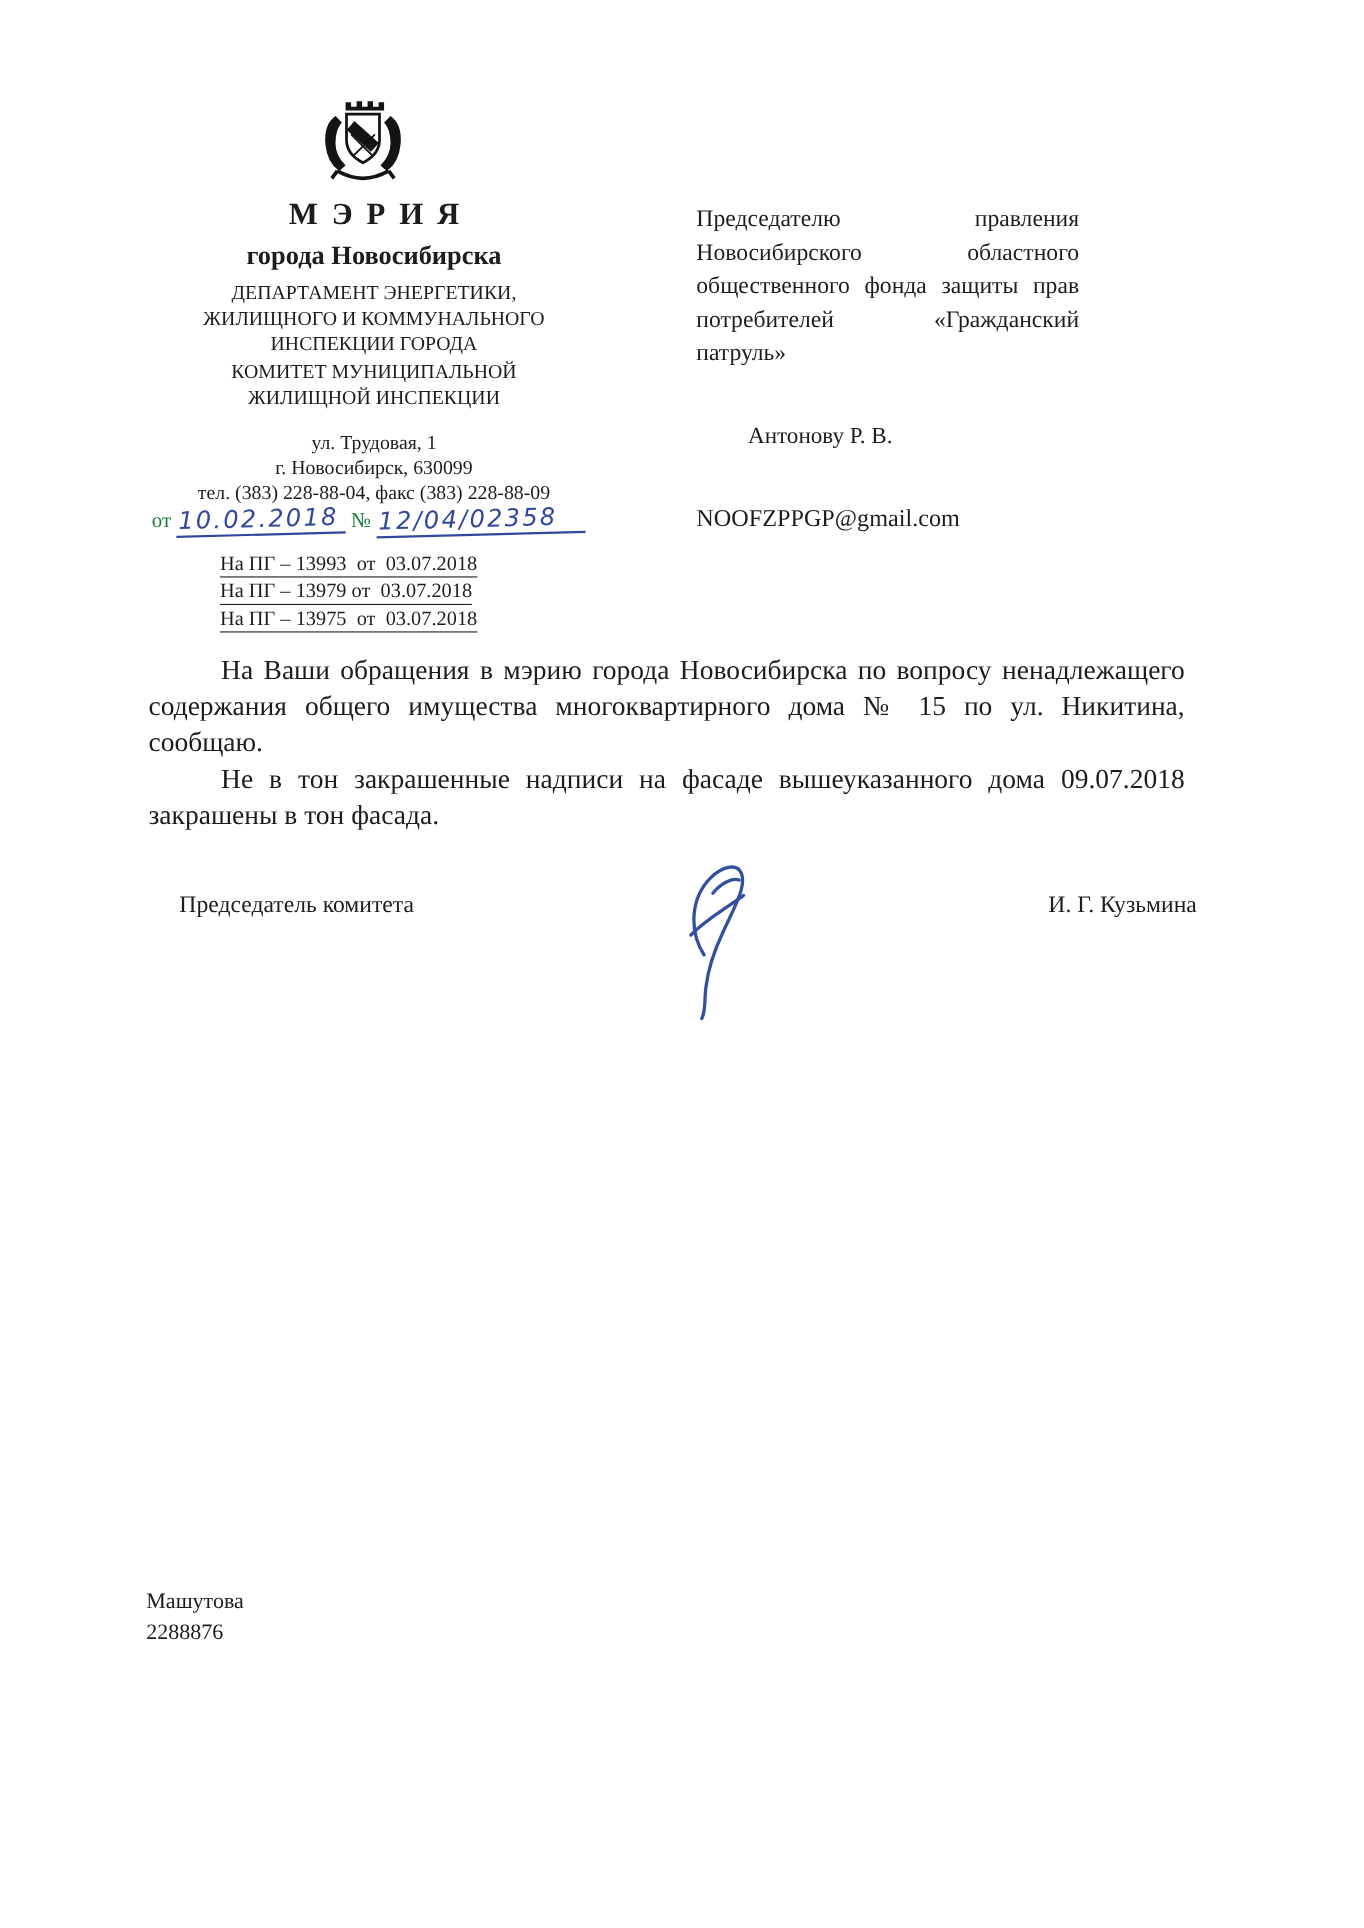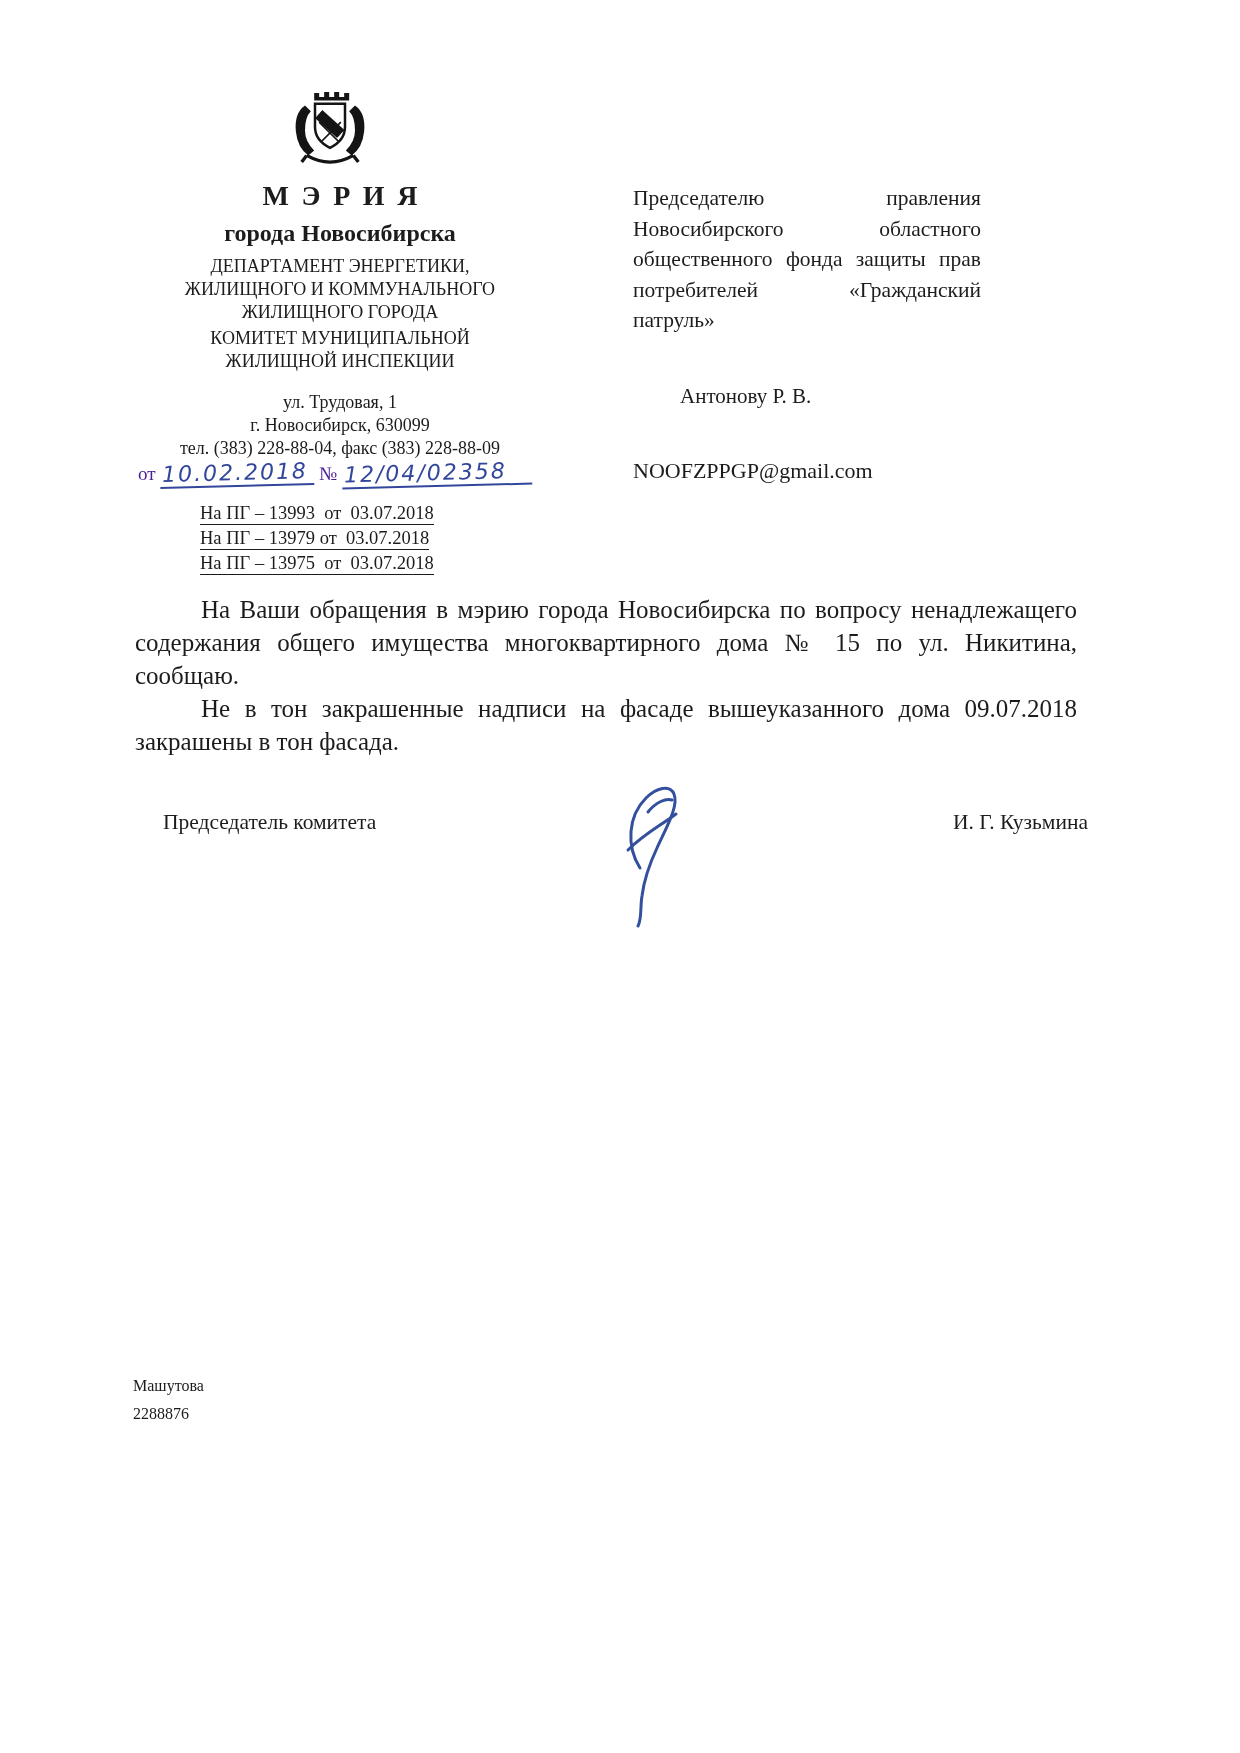--- a/index.html
+++ b/index.html
@@ -18,21 +18,21 @@
   
   .letterhead { position:absolute; left:105px; top:180px; width:470px; text-align:center; }
   .org-top { font-size:28px; font-weight:bold; letter-spacing:0.45em; padding-left:0.45em; }
   .org-city { font-size:24px; font-weight:bold; margin-top:8px; }
   .dept-line { font-size:18px; line-height:23px; }
   .dept { margin-top:8px; }
   .committee { font-weight:normal; margin-top:3px; }
   .addr { margin-top:18px; font-size:18px; line-height:23px; }
   
   .outgoing { position:absolute; left:138px; top:460px; width:450px; font-size:19px; }
-  .outgoing .lbl { color:#4c1d95; }
+  .outgoing .lbl { color:#15803d; }
   .hand {
     display:inline-block;
     font-family:"DejaVu Sans", sans-serif;
     font-style:italic;
     color:#32479b;
     font-size:22px;
     letter-spacing:2px;
     border-bottom:2px solid #32479b;
     transform:rotate(-1.5deg);
     padding:0 6px 0 2px;
@@ -46,21 +46,21 @@
   .addressee { position:absolute; left:633px; top:183px; width:348px; font-size:21.5px; line-height:30.5px; text-align:justify; }
   .addressee-name { position:absolute; left:633px; top:384px; font-size:21px;margin-left:47px; }
   .addressee-email { position:absolute; left:633px; top:458px; font-size:22px; }
   
   .body-text { position:absolute; left:135px; top:593px; width:942px; font-size:25px; line-height:33px; text-align:justify; }
   .body-text p { text-indent:66px; }
   
   .sign-row { position:absolute; left:135px; top:810px; width:925px; display:flex; justify-content:space-between; font-size:21.5px;margin-left:28px; }
   .signature-svg { position:absolute; left:585px; top:772px; width:130px; height:160px; }
   
-  .footer { position:absolute; left:133px; top:1372px; font-size:16px; line-height:28px; }
+  .footer { position:absolute; left:133px; top:1442px; font-size:20px; line-height:28px; }
 </style>
 </head>
 <body>
 
 <div class="page">
 
   <svg class="crest" viewBox="0 0 120 115" aria-hidden="true">
     <defs>
       <clipPath id="shieldClip">
         <path d="M42,26 h36 v28 q0,16 -18,25 q-18,-9 -18,-25 z"></path>
@@ -82,21 +82,21 @@
     <path d="M32,88 q28,16 56,0" stroke="#141414" stroke-width="4" fill="none"></path>
     <path d="M32,88 l-6,8 M88,88 l6,8" stroke="#141414" stroke-width="4" fill="none"></path>
   </svg>
 
   <div class="letterhead">
     <div class="org-top">МЭРИЯ</div>
     <div class="org-city">города Новосибирска</div>
     <div class="dept">
       <div class="dept-line">ДЕПАРТАМЕНТ ЭНЕРГЕТИКИ,</div>
       <div class="dept-line">ЖИЛИЩНОГО И КОММУНАЛЬНОГО</div>
-      <div class="dept-line">ЖИЛИЩНОГО ГОРОДА</div>
+      <div class="dept-line">ИНСПЕКЦИИ ГОРОДА</div>
     </div>
     <div class="committee">
       <div class="dept-line">КОМИТЕТ МУНИЦИПАЛЬНОЙ</div>
       <div class="dept-line">ЖИЛИЩНОЙ ИНСПЕКЦИИ</div>
     </div>
     <div class="addr">
       <div>ул. Трудовая, 1</div>
       <div>г. Новосибирск, 630099</div>
       <div>тел. (383) 228-88-04, факс (383) 228-88-09</div>
     </div>

